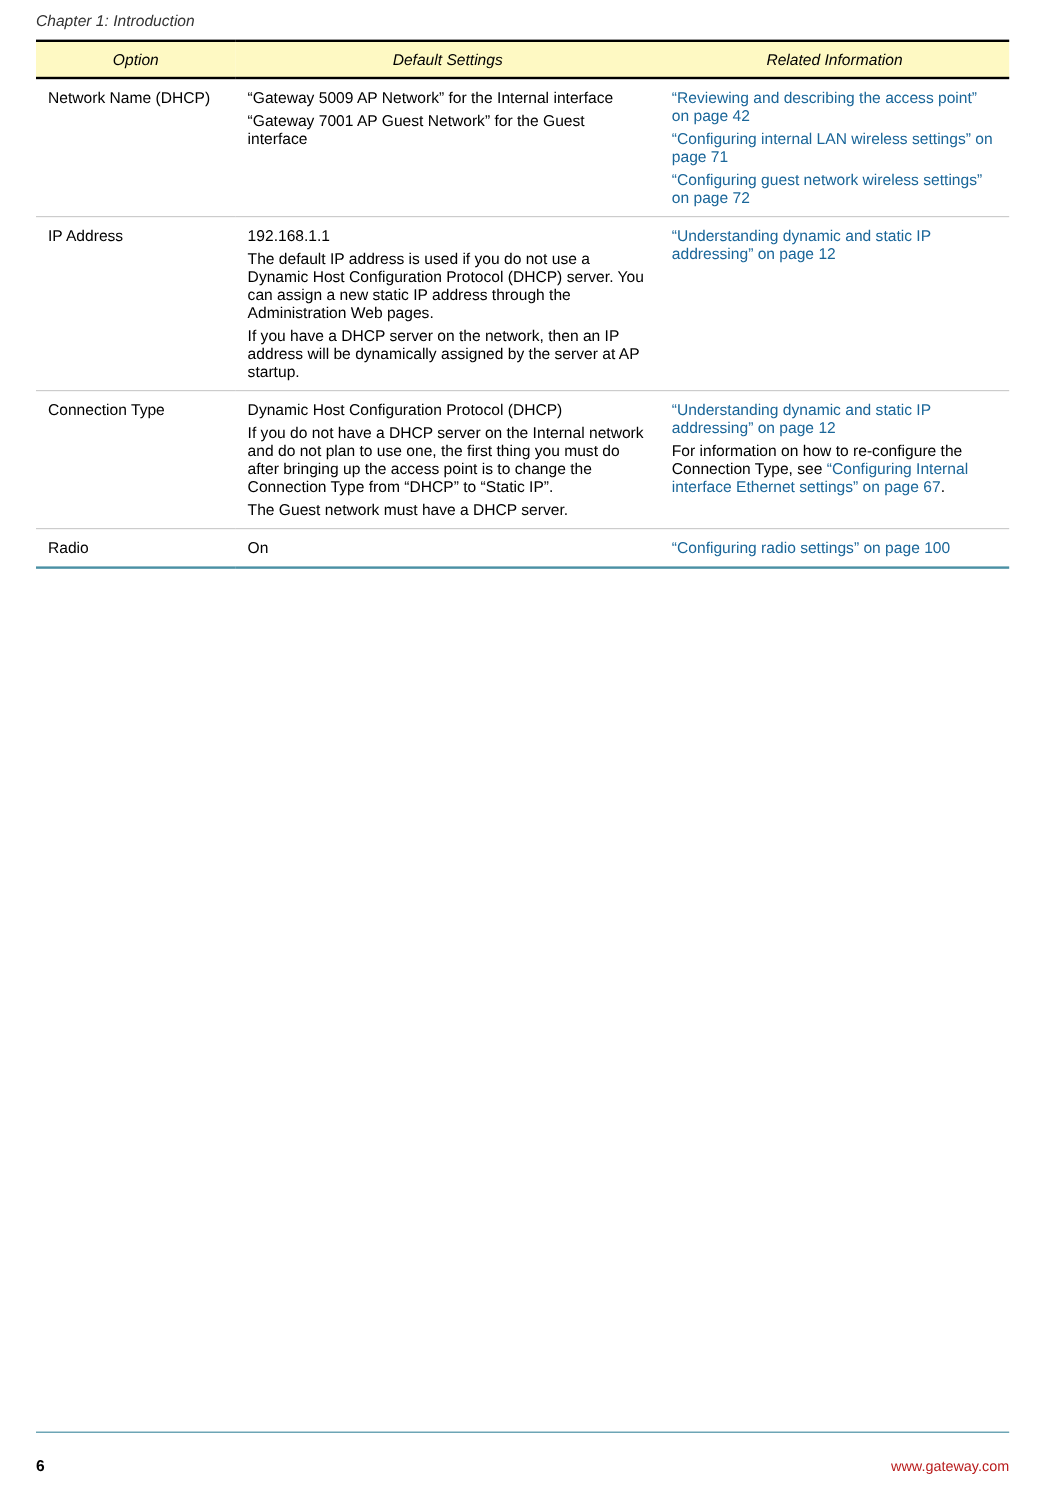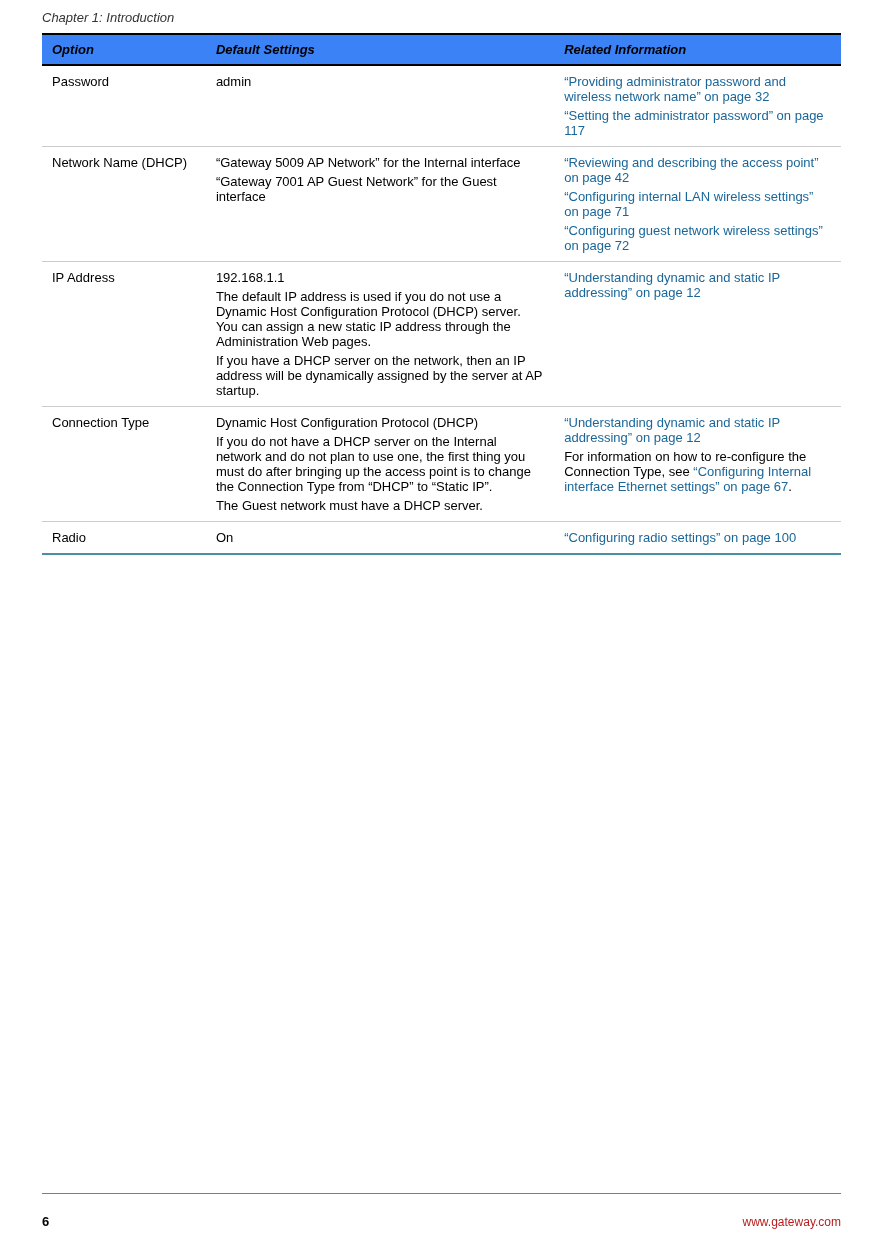--- a/index.html
+++ b/index.html
@@ -8,46 +8,46 @@
       font-size: 13px;
       background: #fff;
       color: #000;
       width: 871px;
       min-height: 1259px;
       padding: 0;
     }
     .page-wrapper {
       width: 871px;
       min-height: 1259px;
-      padding: 10px 30px 30px 42px;
+      padding: 10px 30px 30px 30px;
       display: flex;
       flex-direction: column;
     }
     .chapter-header {
       font-size: 13px;
       color: #333;
       margin-bottom: 8px;
       font-style: italic;
     }
     table {
       width: 100%;
       border-collapse: collapse;
       border-top: 2px solid #000;
       border-bottom: 2px solid #4a90a4;
     }
     thead tr {
       border-bottom: 2px solid #000;
     }
     th {
-      text-align: left;
+      text-align: center;
       padding: 7px 10px;
       font-size: 13px;
-      font-weight: bold;
+      font-weight: normal;
       font-style: italic;
-      background: #3b82f6;
+      background: #fef9c3;
     }
     th:first-child { width: 160px; }
     th:nth-child(2) { width: 340px; }
     th:nth-child(3) { width: 280px; }
     td {
       padding: 8px 10px;
       vertical-align: top;
       font-size: 13px;
       border-bottom: 1px solid #ccc;
     }
@@ -89,28 +89,20 @@
 
   <table>
     <thead>
       <tr>
         <th>Option</th>
         <th>Default Settings</th>
         <th>Related Information</th>
       </tr>
     </thead>
     <tbody id="table-body">
-    <tr>
-          <td>Password</td>
-          <td>admin</td>
-          <td>
-            <p><a class="link-text" href="#">“Providing administrator password and wireless network name” on page 32</a></p>
-            <p><a class="link-text" href="#">“Setting the administrator password” on page 117</a></p>
-          </td>
-        </tr>
         <tr>
           <td>Network Name (DHCP)</td>
           <td>
             <p>“Gateway 5009 AP Network” for the Internal interface</p>
             <p>“Gateway 7001 AP Guest Network” for the Guest interface</p>
           </td>
           <td>
             <p><a class="link-text" href="#">“Reviewing and describing the access point” on page 42</a></p>
             <p><a class="link-text" href="#">“Configuring internal LAN wireless settings” on page 71</a></p>
             <p><a class="link-text" href="#">“Configuring guest network wireless settings” on page 72</a></p>

